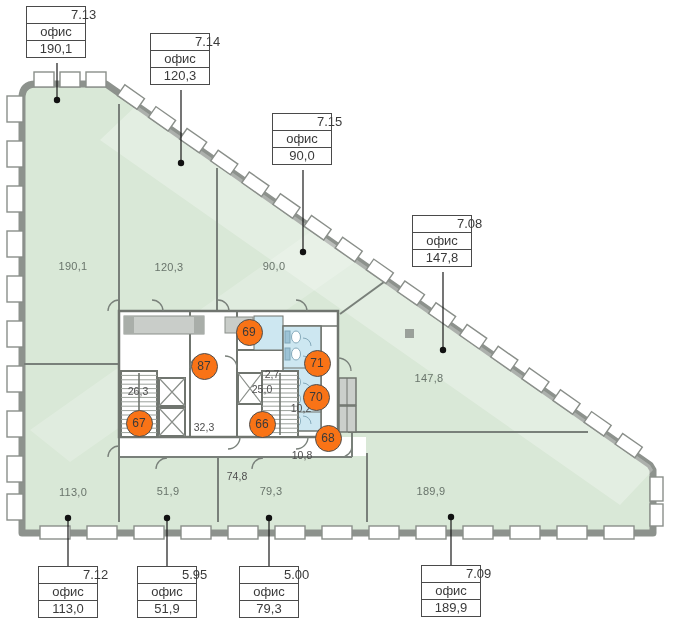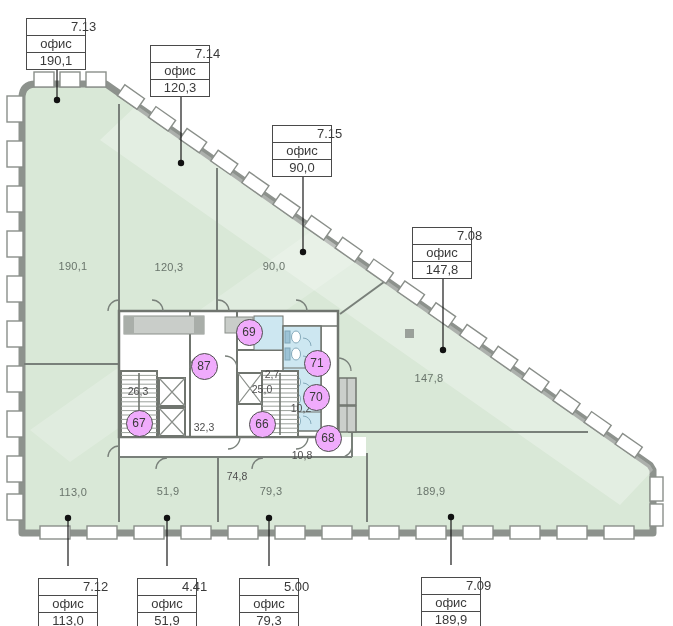--- a/index.html
+++ b/index.html
@@ -1,27 +1,27 @@
 <!DOCTYPE html>
 <html><head>
 <meta charset="utf-8">
 <style>
   html,body{margin:0;padding:0;background:#fff;}
   .stage{position:relative;width:673px;height:626px;background:#fff;overflow:hidden;
          font-family:"Liberation Sans",sans-serif;}
   .stage svg{position:absolute;left:0;top:0;z-index:1;}
   .callout{position:absolute;width:60px;z-index:4;text-align:center;font-size:13px;color:#3a3a3a;}
   .callout .cell{background:#fff;border:1.6px solid #4a4a4a;line-height:16.5px;margin-top:-1.6px;padding:0 1px;}
-  .callout .cell:first-child{margin-top:12px;padding-left:44px;}
+  .callout .cell:first-child{margin-top:0;padding-left:44px;}
   .arealabel{position:absolute;transform:translate(-50%,-50%);font-size:11px;color:#69746b;
              letter-spacing:.3px;z-index:2;white-space:nowrap;}
   .corelabel{position:absolute;transform:translate(-50%,-50%);font-size:10.5px;color:#4e4e4e;
              z-index:3;white-space:nowrap;margin-top:30px;}
   .node{position:absolute;width:25px;height:25px;margin:-13.5px 0 0 -13.5px;border-radius:50%;
-        background:#f0abfc;border:1.6px solid #4f4f4f;color:#3a3a3a;font-size:12px;z-index:5;
+        background:#f97316;border:1.6px solid #4f4f4f;color:#3a3a3a;font-size:12px;z-index:5;
         display:flex;align-items:center;justify-content:center;}
 </style>
 </head>
 <body>
 
 <div class="stage">
 
 <svg id="geo" width="673" height="626" viewBox="0 0 673 626">
   <defs>
     <clipPath id="cp">
@@ -261,21 +261,21 @@
   <div class="cell">7.08</div>
   <div class="cell">офис</div>
   <div class="cell">147,8</div>
 </div>
 <div class="callout" style="left:38px;top:566px">
   <div class="cell">7.12</div>
   <div class="cell">офис</div>
   <div class="cell">113,0</div>
 </div>
 <div class="callout" style="left:137px;top:566px">
-  <div class="cell">4.41</div>
+  <div class="cell">5.95</div>
   <div class="cell">офис</div>
   <div class="cell">51,9</div>
 </div>
 <div class="callout" style="left:239px;top:566px">
   <div class="cell">5.00</div>
   <div class="cell">офис</div>
   <div class="cell">79,3</div>
 </div>
 <div class="callout" style="left:421px;top:565px">
   <div class="cell">7.09</div>

